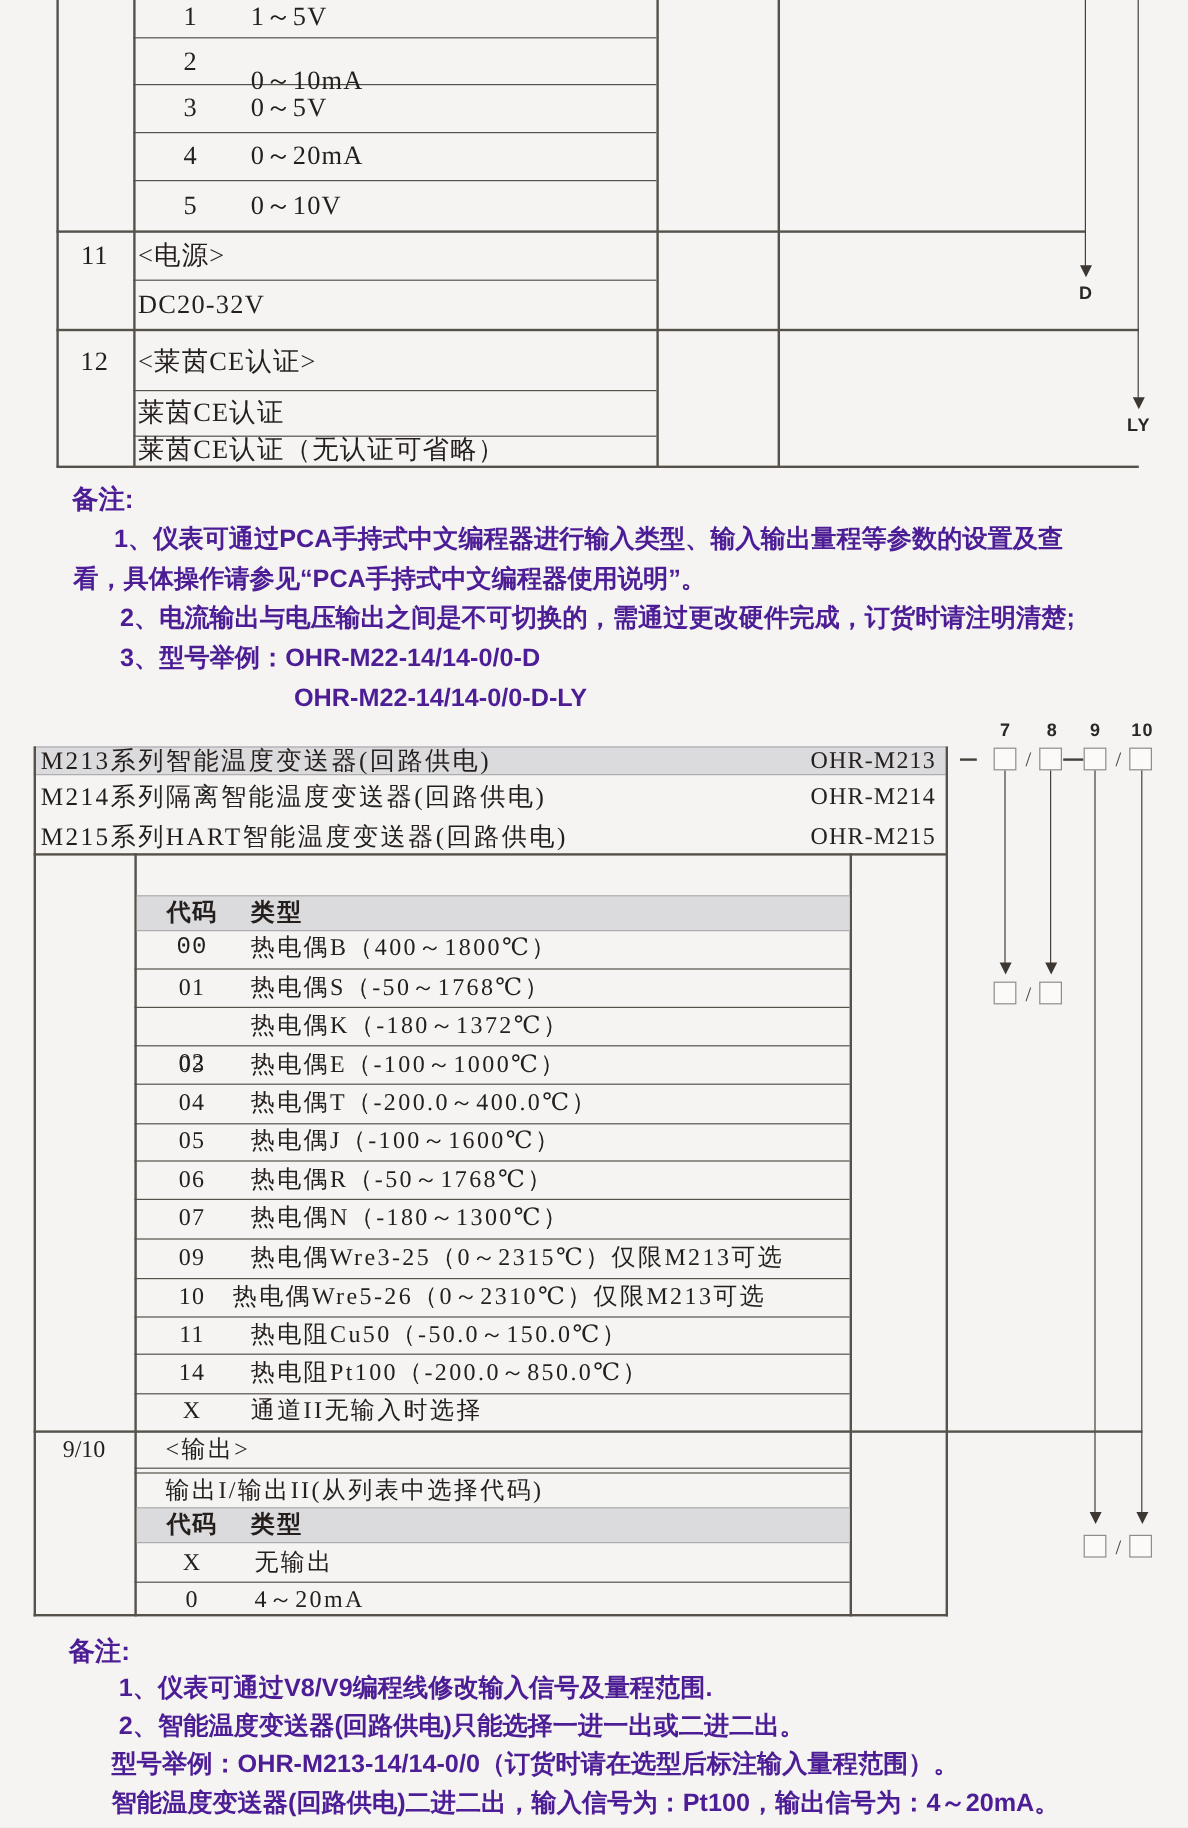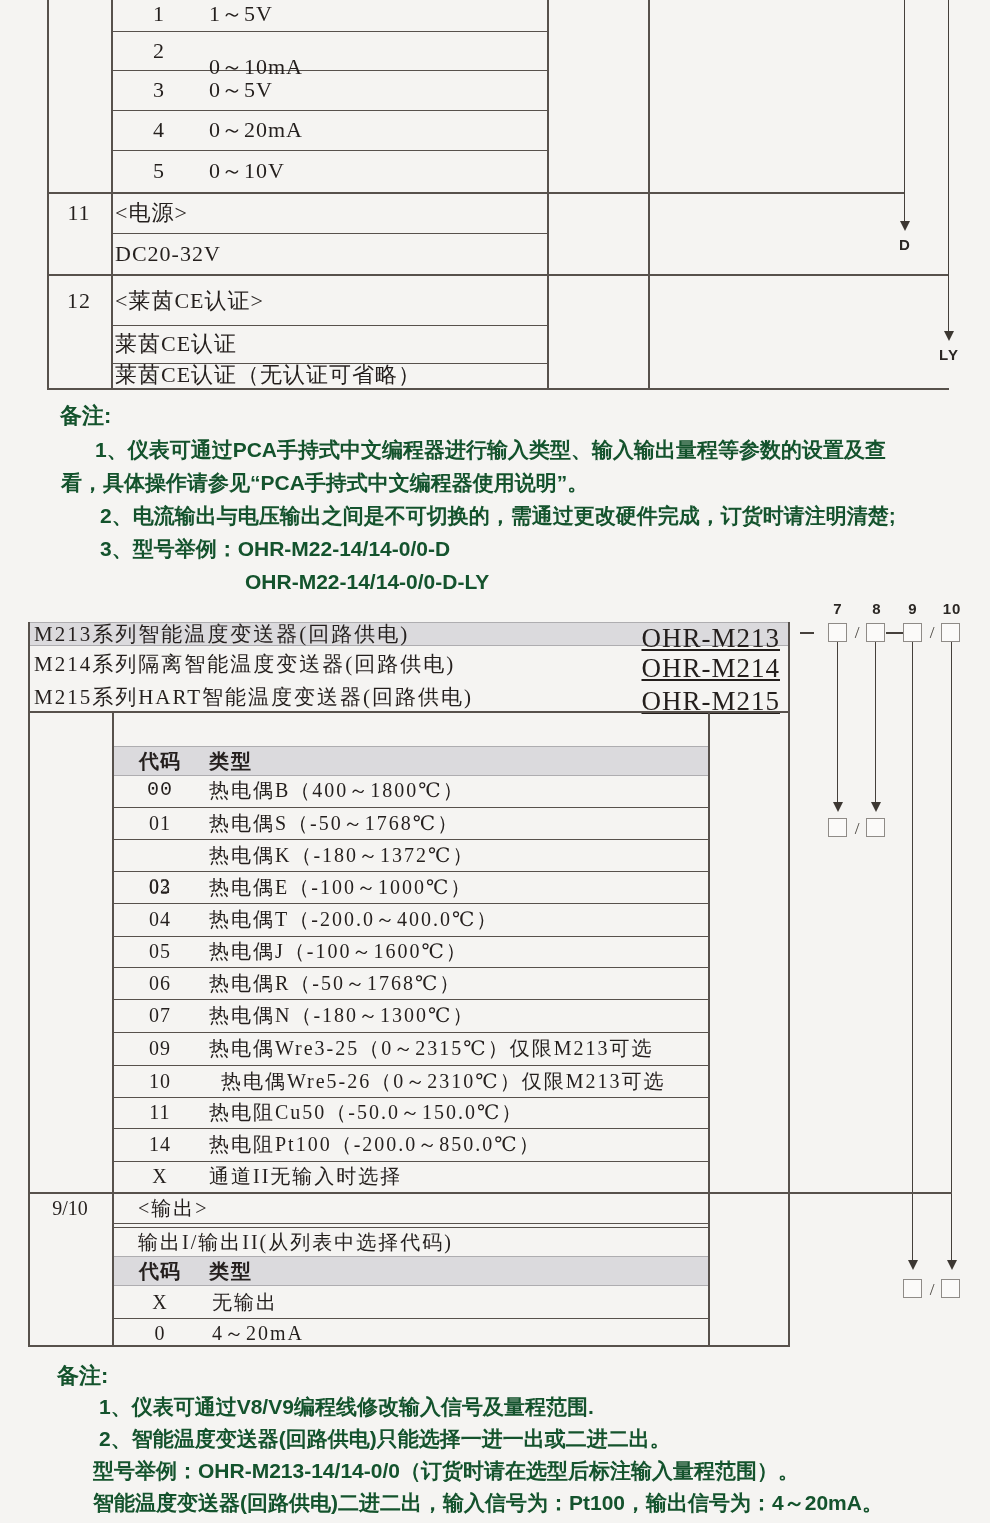--- a/index.html
+++ b/index.html
@@ -6,31 +6,31 @@
   #page{position:relative;width:990px;height:1523px;background:#f5f4f2;overflow:hidden;
         font-family:"Liberation Serif","DejaVu Serif",serif;color:#241f1d;}
   .ln{position:absolute;background:#57514c;}
   .band{position:absolute;background:#dbdadd;border-top:1px solid #aeadb0;border-bottom:1px solid #aeadb0;}
   .cell{position:absolute;white-space:nowrap;font-size:22px;line-height:26px;letter-spacing:1px;}
   .ctr{text-align:center;}
   .small{font-size:20px;line-height:24px;letter-spacing:2px;}
   .codecol{width:96px;text-align:center;letter-spacing:1px;}
   .bold{font-weight:bold;}
   .note{position:absolute;white-space:nowrap;font-family:"Liberation Sans","DejaVu Sans",sans-serif;
-        font-weight:bold;font-size:21px;line-height:28px;color:#14532d;}
+        font-weight:bold;font-size:21px;line-height:28px;color:#4c1d95;}
   .dlabel{position:absolute;font-family:"Liberation Sans","DejaVu Sans",sans-serif;
           font-size:15px;font-weight:bold;color:#2b2724;letter-spacing:1px;text-align:center;width:30px;}
   .vthin{position:absolute;width:1px;background:#45403b;}
   .arrow{position:absolute;width:0;height:0;border-left:5px solid transparent;
          border-right:5px solid transparent;border-top:10px solid #3c3732;}
   .mbox{position:absolute;width:17px;height:17px;border:1px solid #8f8b87;background:#fbfaf9;}
   .msep{position:absolute;font-size:17px;font-family:"Liberation Serif",serif;color:#45403b;width:14px;text-align:center;}
   .mdash{position:absolute;height:2px;background:#45403b;}
   .series{position:absolute;font-size:21px;letter-spacing:2px;white-space:nowrap;line-height:22px;}
-  .model{position:absolute;font-size:27px;letter-spacing:1px;text-align:right;width:220px;white-space:nowrap;text-decoration:underline;}
+  .model{position:absolute;font-size:20px;letter-spacing:1px;text-align:right;width:220px;white-space:nowrap;}
 </style>
 </head>
 <body>
 
 <div id="page">
 
   <div>
 
     <div class="ln" style="left:47px;top:0;width:2px;height:389px;"></div>
     <div class="ln" style="left:111px;top:0;width:2px;height:389px;"></div>
@@ -166,21 +166,21 @@
     <div class="cell small" style="left:209px;top:907px;">热电偶T（-200.0～400.0℃）</div>
     <div class="cell small codecol" style="left:112px;top:939px;">05</div>
     <div class="cell small" style="left:209px;top:939px;">热电偶J（-100～1600℃）</div>
     <div class="cell small codecol" style="left:112px;top:971px;">06</div>
     <div class="cell small" style="left:209px;top:971px;">热电偶R（-50～1768℃）</div>
     <div class="cell small codecol" style="left:112px;top:1003px;">07</div>
     <div class="cell small" style="left:209px;top:1003px;">热电偶N（-180～1300℃）</div>
     <div class="cell small codecol" style="left:112px;top:1036px;">09</div>
     <div class="cell small" style="left:209px;top:1036px;">热电偶Wre3-25（0～2315℃）仅限M213可选</div>
     <div class="cell small codecol" style="left:112px;top:1069px;">10</div>
-    <div class="cell small" style="left:221px;top:1069px;">热电偶Wre5-26（0～2310℃）仅限M213可选</div>
+    <div class="cell small" style="left:194px;top:1069px;">热电偶Wre5-26（0～2310℃）仅限M213可选</div>
     <div class="cell small codecol" style="left:112px;top:1100px;">11</div>
     <div class="cell small" style="left:209px;top:1100px;">热电阻Cu50（-50.0～150.0℃）</div>
     <div class="cell small codecol" style="left:112px;top:1132px;">14</div>
     <div class="cell small" style="left:209px;top:1132px;">热电阻Pt100（-200.0～850.0℃）</div>
     <div class="cell small codecol" style="left:112px;top:1164px;">X</div>
     <div class="cell small" style="left:209px;top:1164px;">通道II无输入时选择</div>
 
     <div class="ln" style="left:28px;top:1192px;width:924px;height:2px;"></div>
     <div class="cell small ctr" style="left:28px;top:1196px;width:84px;letter-spacing:0;">9/10</div>
     <div class="cell small" style="left:138px;top:1196px;">&lt;输出&gt;</div>

